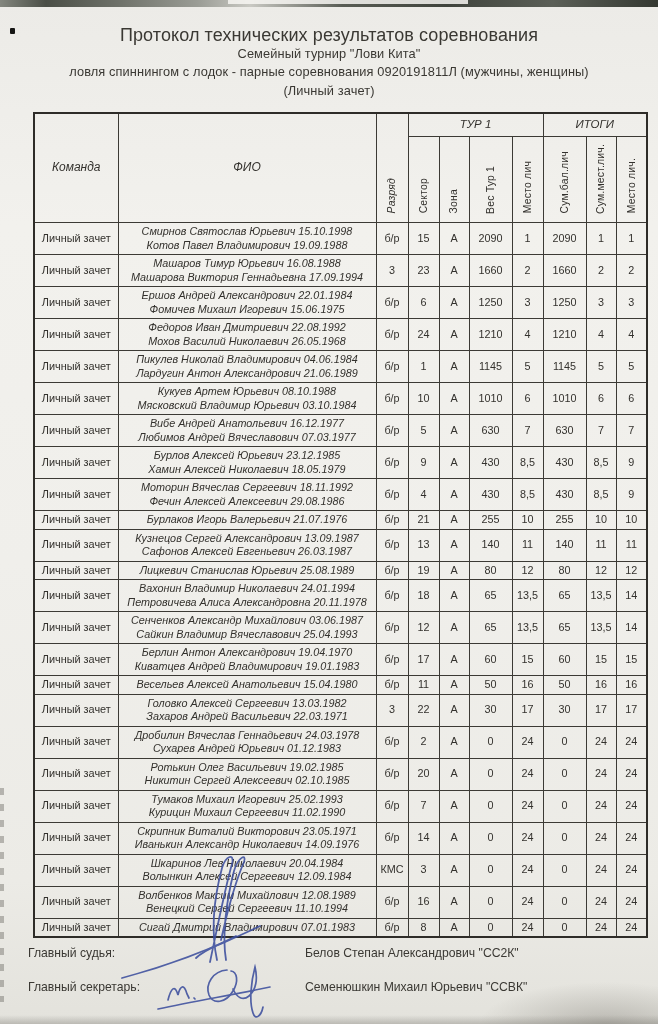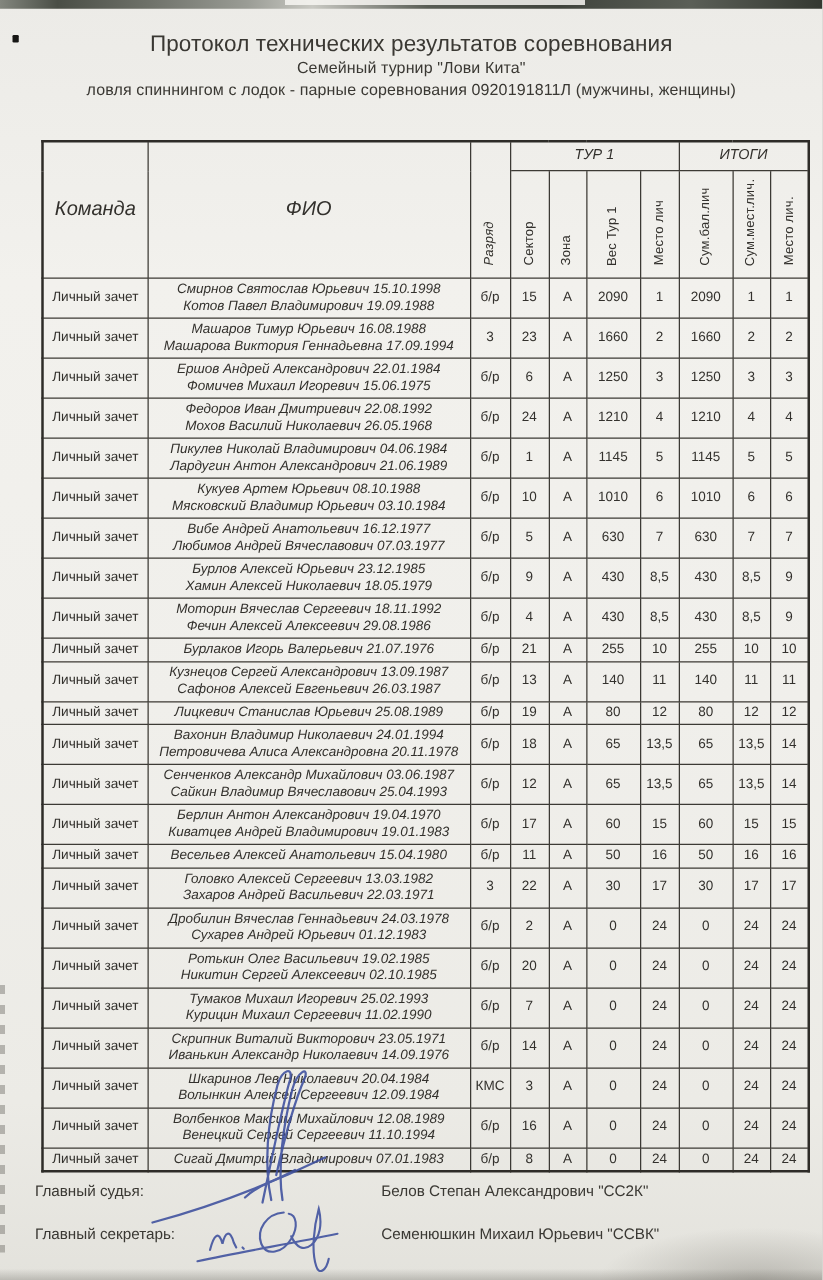--- a/index.html
+++ b/index.html
@@ -42,21 +42,21 @@
   .results th, .results td {
     border: 1px solid #3c3a35;
     font-weight: normal;
     padding: 2px 1px;
     font-size: 10.8px;
     line-height: 13.5px;
     color: #33312d;
     overflow: hidden;
   }
   .results thead .group-row th { height: 18px; font-size: 11.5px; text-align: center; font-style: italic; }
-  .results thead th.big { font-size: 16px; text-align: center; vertical-align: middle; }
+  .results thead th.big { font-size: 12px; text-align: center; vertical-align: middle; }
   .results thead th.vh { height: 78px; vertical-align: bottom; text-align: center; padding-bottom: 5px; }
   .vtext {
     display: inline-block;
     writing-mode: vertical-rl;
     transform: rotate(180deg);
     white-space: nowrap;
     font-size: 10.4px;
     letter-spacing: .2px;
   }
   .results td.c-team { text-align: center; font-size: 10.9px; }
@@ -81,20 +81,21 @@
   <div class="scan-band-top"></div>
   <div class="scan-notch-top"></div>
   <div class="scan-dot"></div>
   <div class="scan-edge-left"></div>
   <div class="scan-band-bottom"></div>
 
   <div class="doc-title">
     <div class="t-line">Протокол технических результатов соревнования</div>
     <div class="t-line">Семейный турнир "Лови Кита"</div>
     <div class="t-line">ловля спиннингом с лодок - парные соревнования 0920191811Л (мужчины, женщины)</div>
+    <div class="t-line">(Личный зачет)</div>
   </div>
 
   <table class="results">
     <colgroup>
       <col style="width:84px">
         <col style="width:258px">
         <col style="width:32px">
       <col style="width:31px">
         <col style="width:30px">
         <col style="width:43px">

